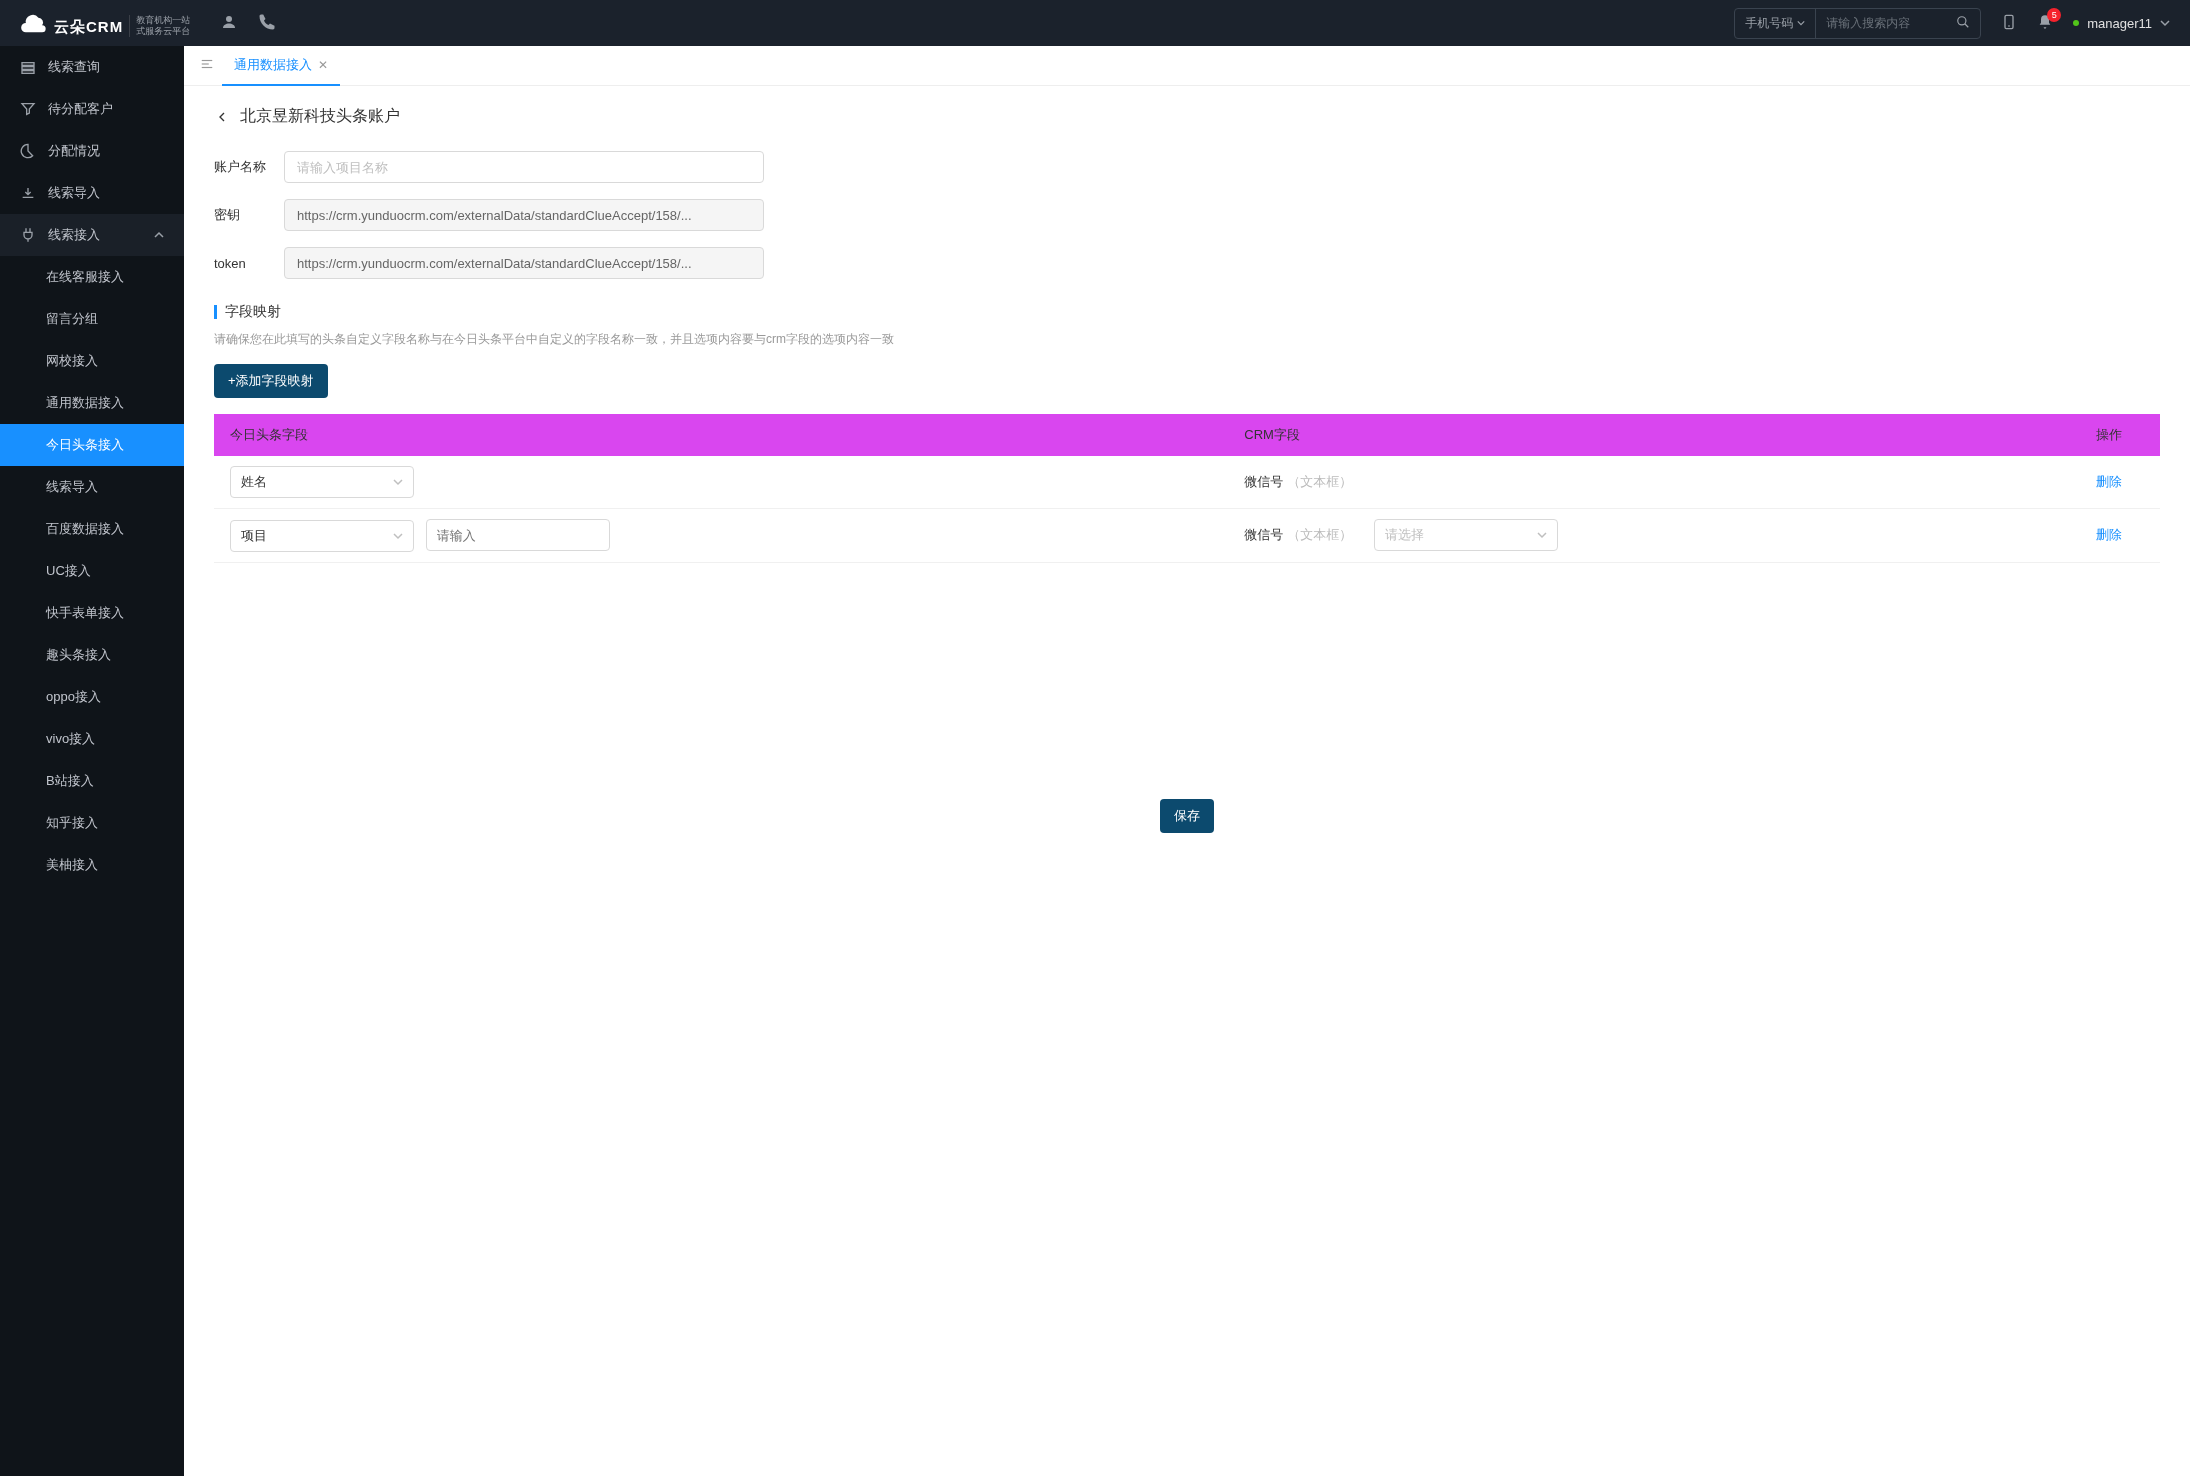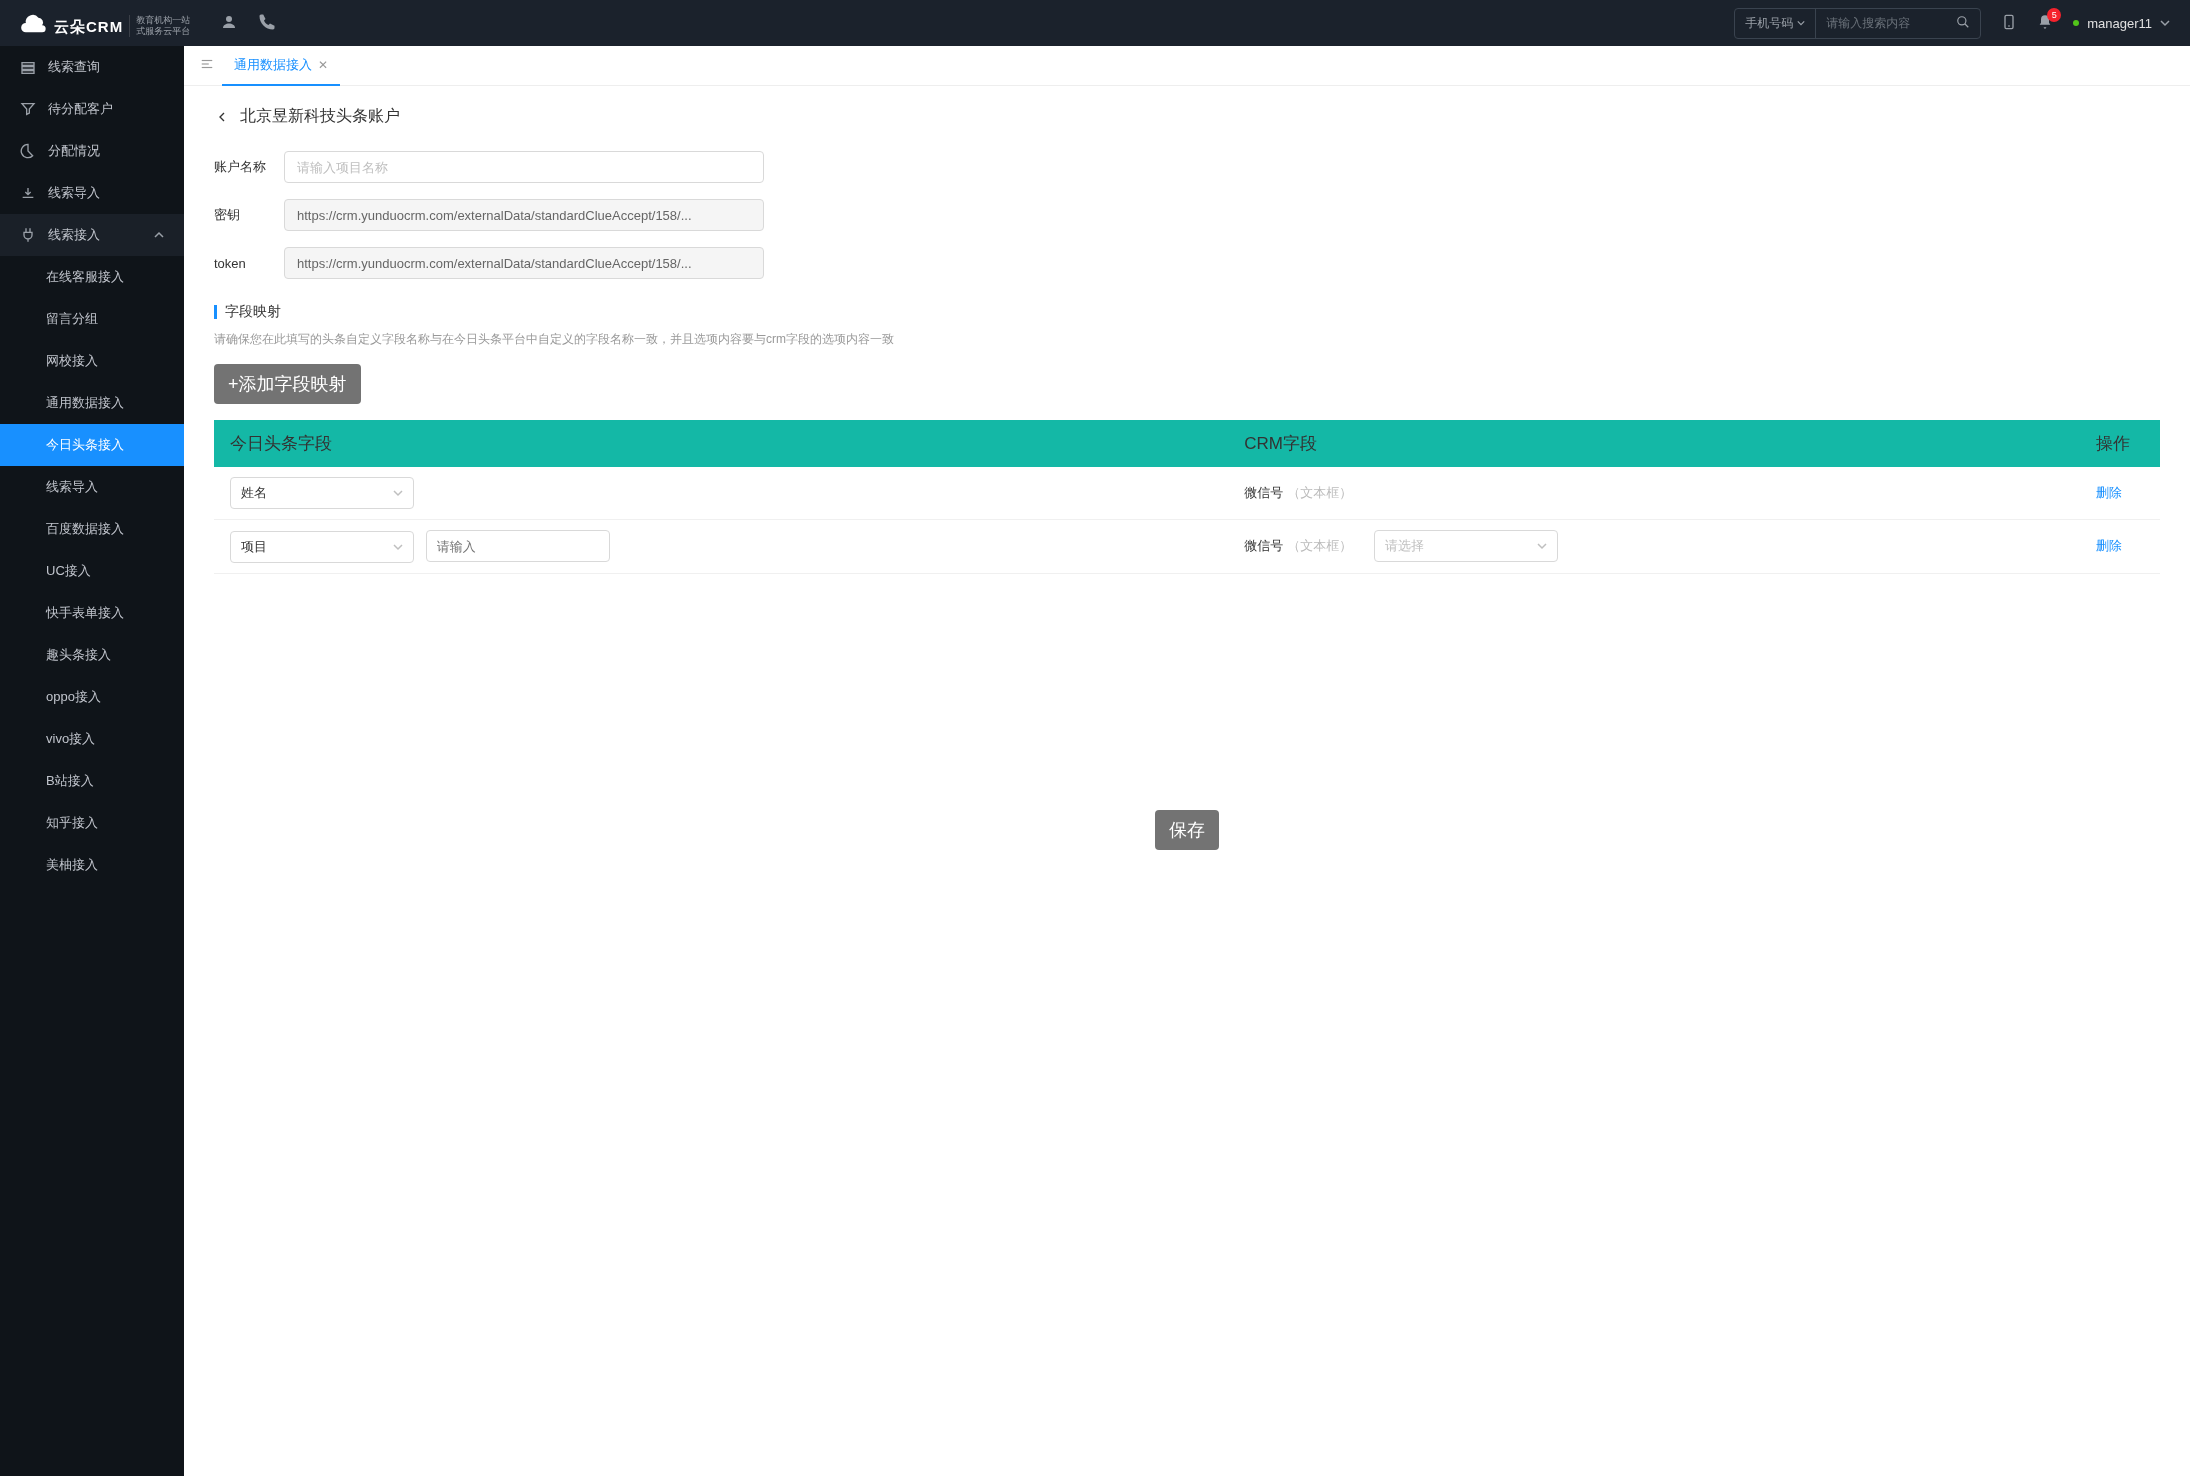--- a/index.html
+++ b/index.html
@@ -52,24 +52,24 @@
 .form-row { display: flex; align-items: center; margin-bottom: 16px; }
 .form-label { width: 70px; font-size: 13px; color: #333; }
 .form-input { width: 480px; height: 32px; border: 1px solid #d9d9d9; border-radius: 4px; padding: 0 12px; font-size: 13px; outline: none; }
 .form-input.readonly { background: #f5f5f5; color: #666; }
 .form-input::placeholder { color: #bfbfbf; }
 
 .section-title { display: flex; align-items: center; gap: 8px; font-size: 14px; font-weight: 500; margin-top: 24px; margin-bottom: 10px; }
 .section-bar { width: 3px; height: 14px; background: #1890ff; }
 .section-desc { font-size: 12px; color: #999; margin-bottom: 16px; }
 
-.btn-primary { background: #737373; color: #fff; border: none; border-radius: 4px; padding: 8px 14px; font-size: 18px; cursor: pointer; }
+.btn-primary { background: #0c4a6e; color: #fff; border: none; border-radius: 4px; padding: 8px 14px; font-size: 13px; cursor: pointer; }
 
 .table { width: 100%; margin-top: 16px; border-collapse: collapse; }
-.table th { background: #14b8a6; padding: 12px 16px; text-align: left; font-size: 17px; font-weight: 500; color: #333; }
+.table th { background: #d946ef; padding: 12px 16px; text-align: left; font-size: 13px; font-weight: 500; color: #333; }
 .table td { padding: 10px 16px; border-bottom: 1px solid #f0f0f0; font-size: 13px; }
 .table th:last-child, .table td:last-child { text-align: left; width: 80px; }
 
 .sel { display: inline-flex; align-items: center; justify-content: space-between; border: 1px solid #d9d9d9; border-radius: 4px; padding: 0 10px; height: 32px; width: 184px; cursor: pointer; font-size: 13px; background: #fff; }
 .sel-ph { color: #bfbfbf; }
 .inp { border: 1px solid #d9d9d9; border-radius: 4px; padding: 0 10px; height: 32px; width: 184px; font-size: 13px; outline: none; }
 .crm-field { display: inline-flex; align-items: baseline; gap: 4px; }
 .crm-field-type { color: #bbb; }
 .link { color: #1890ff; cursor: pointer; }
 

